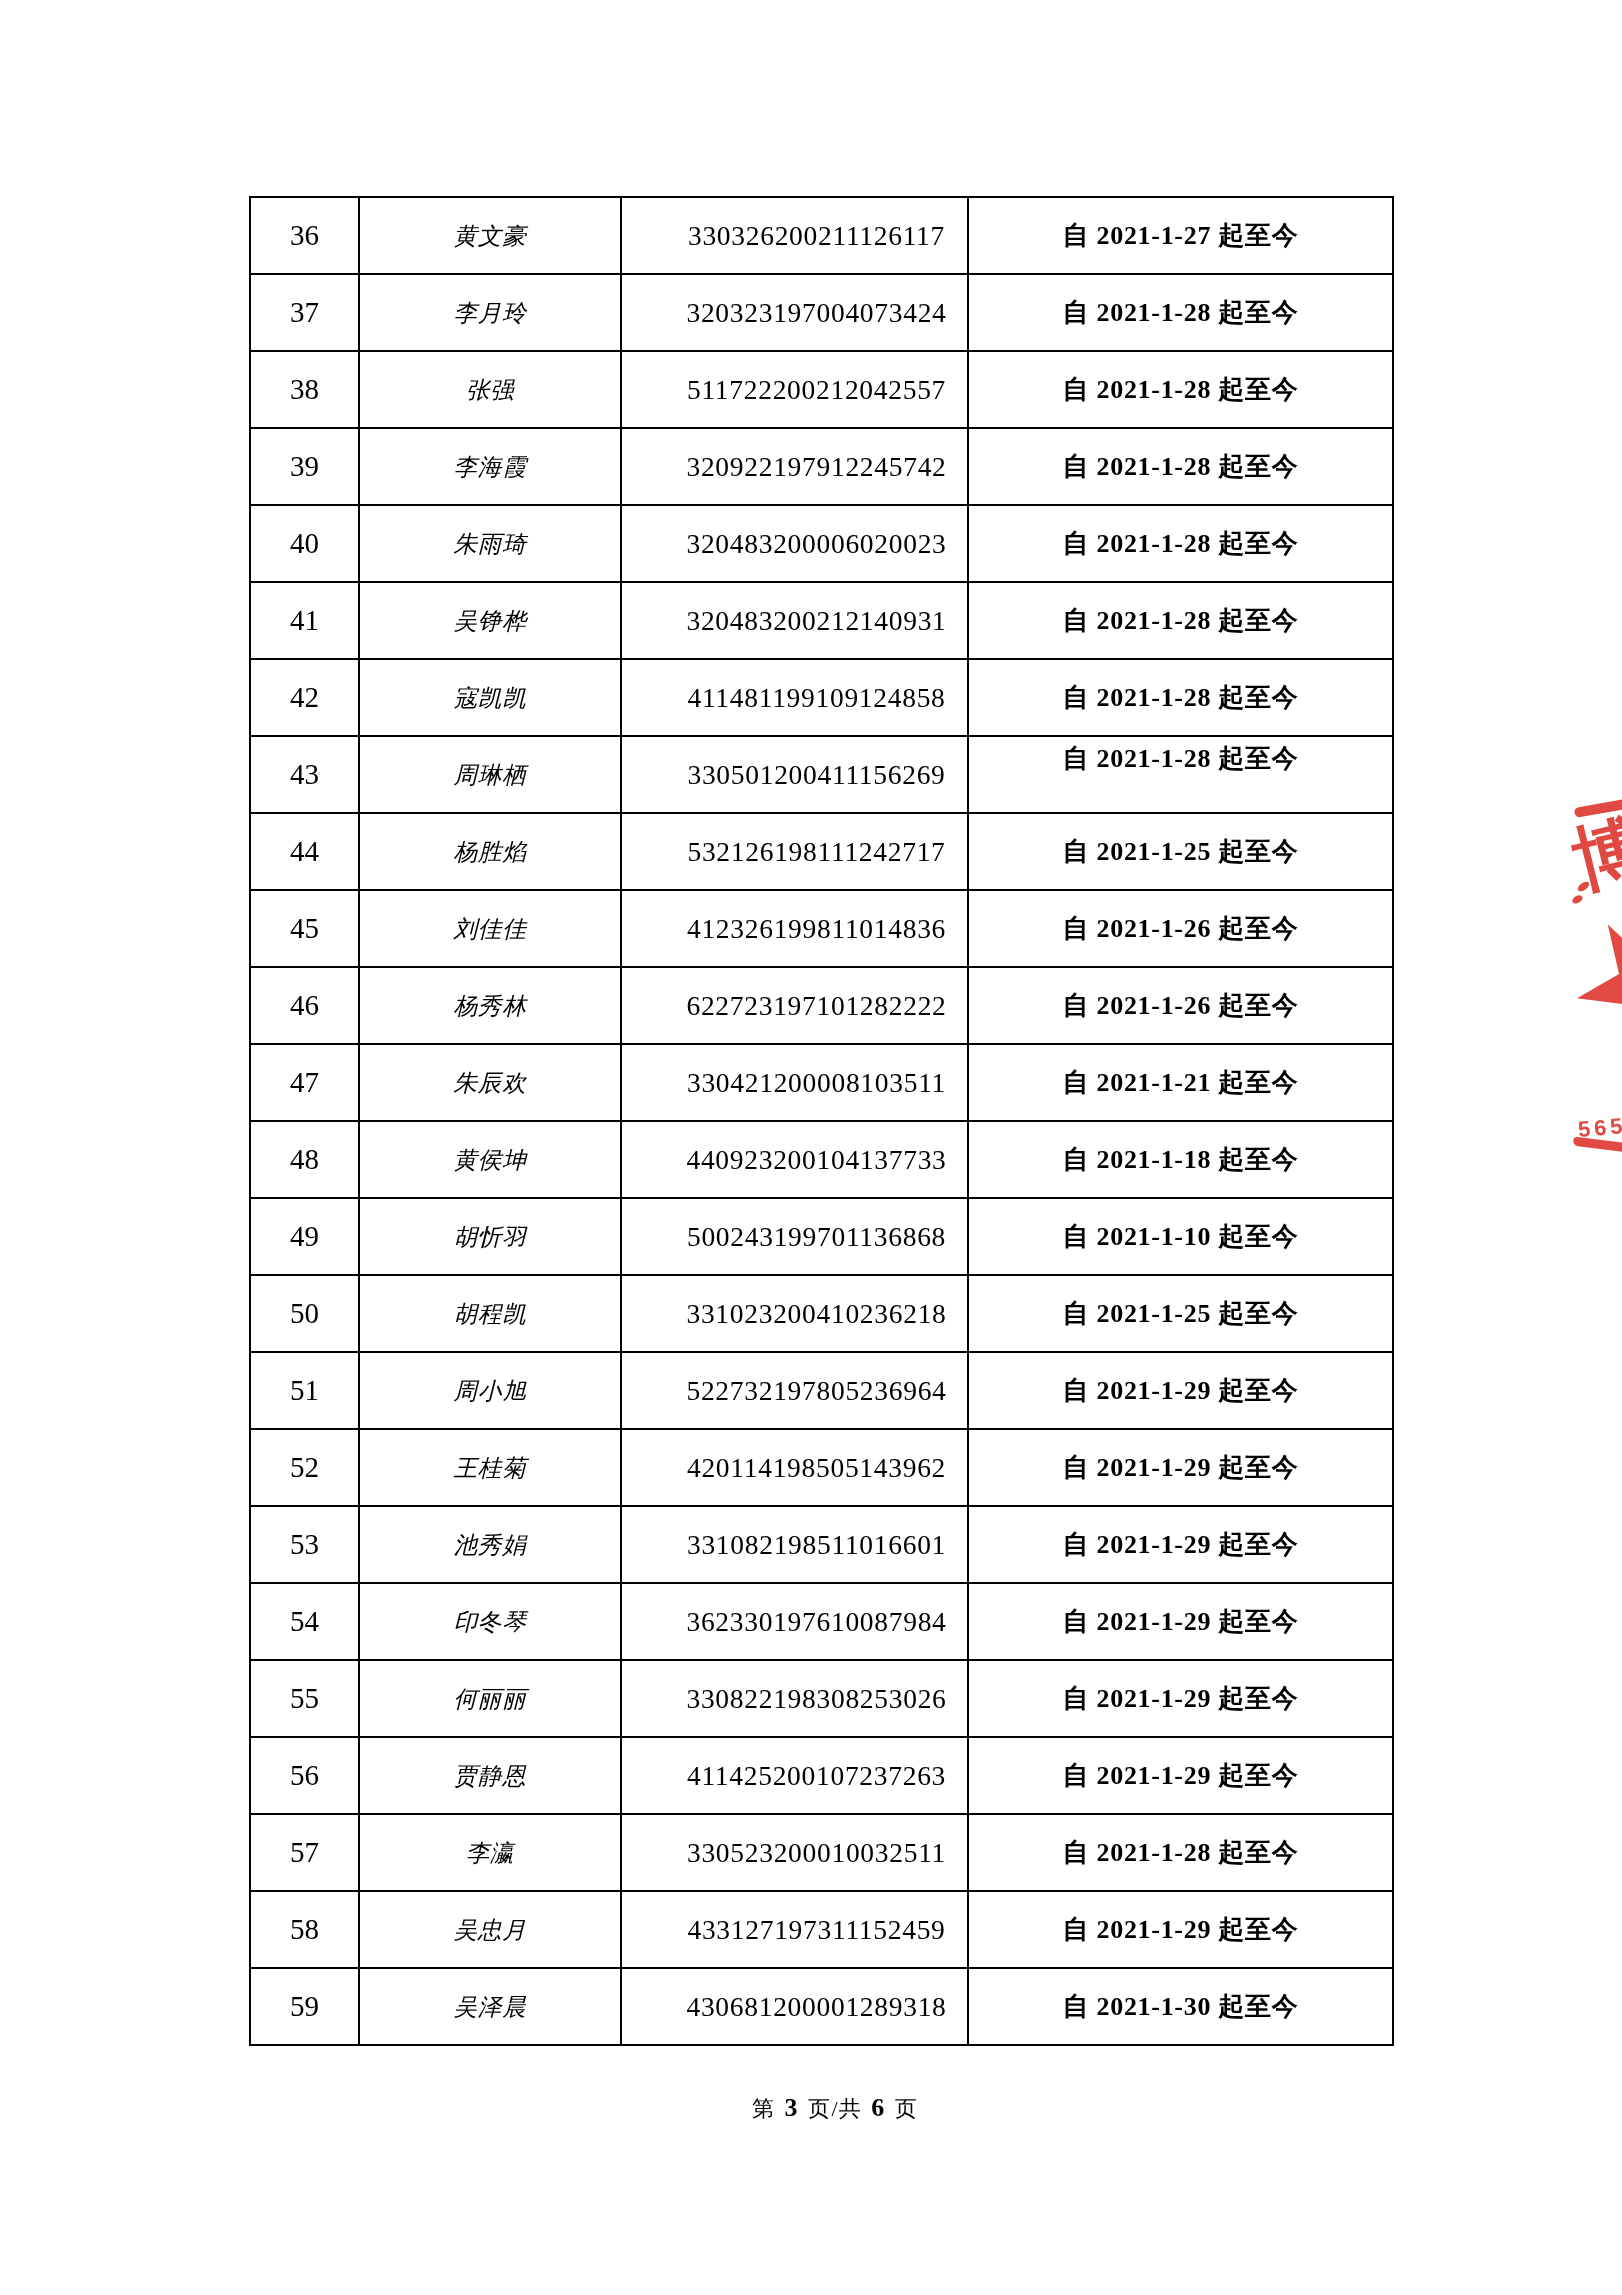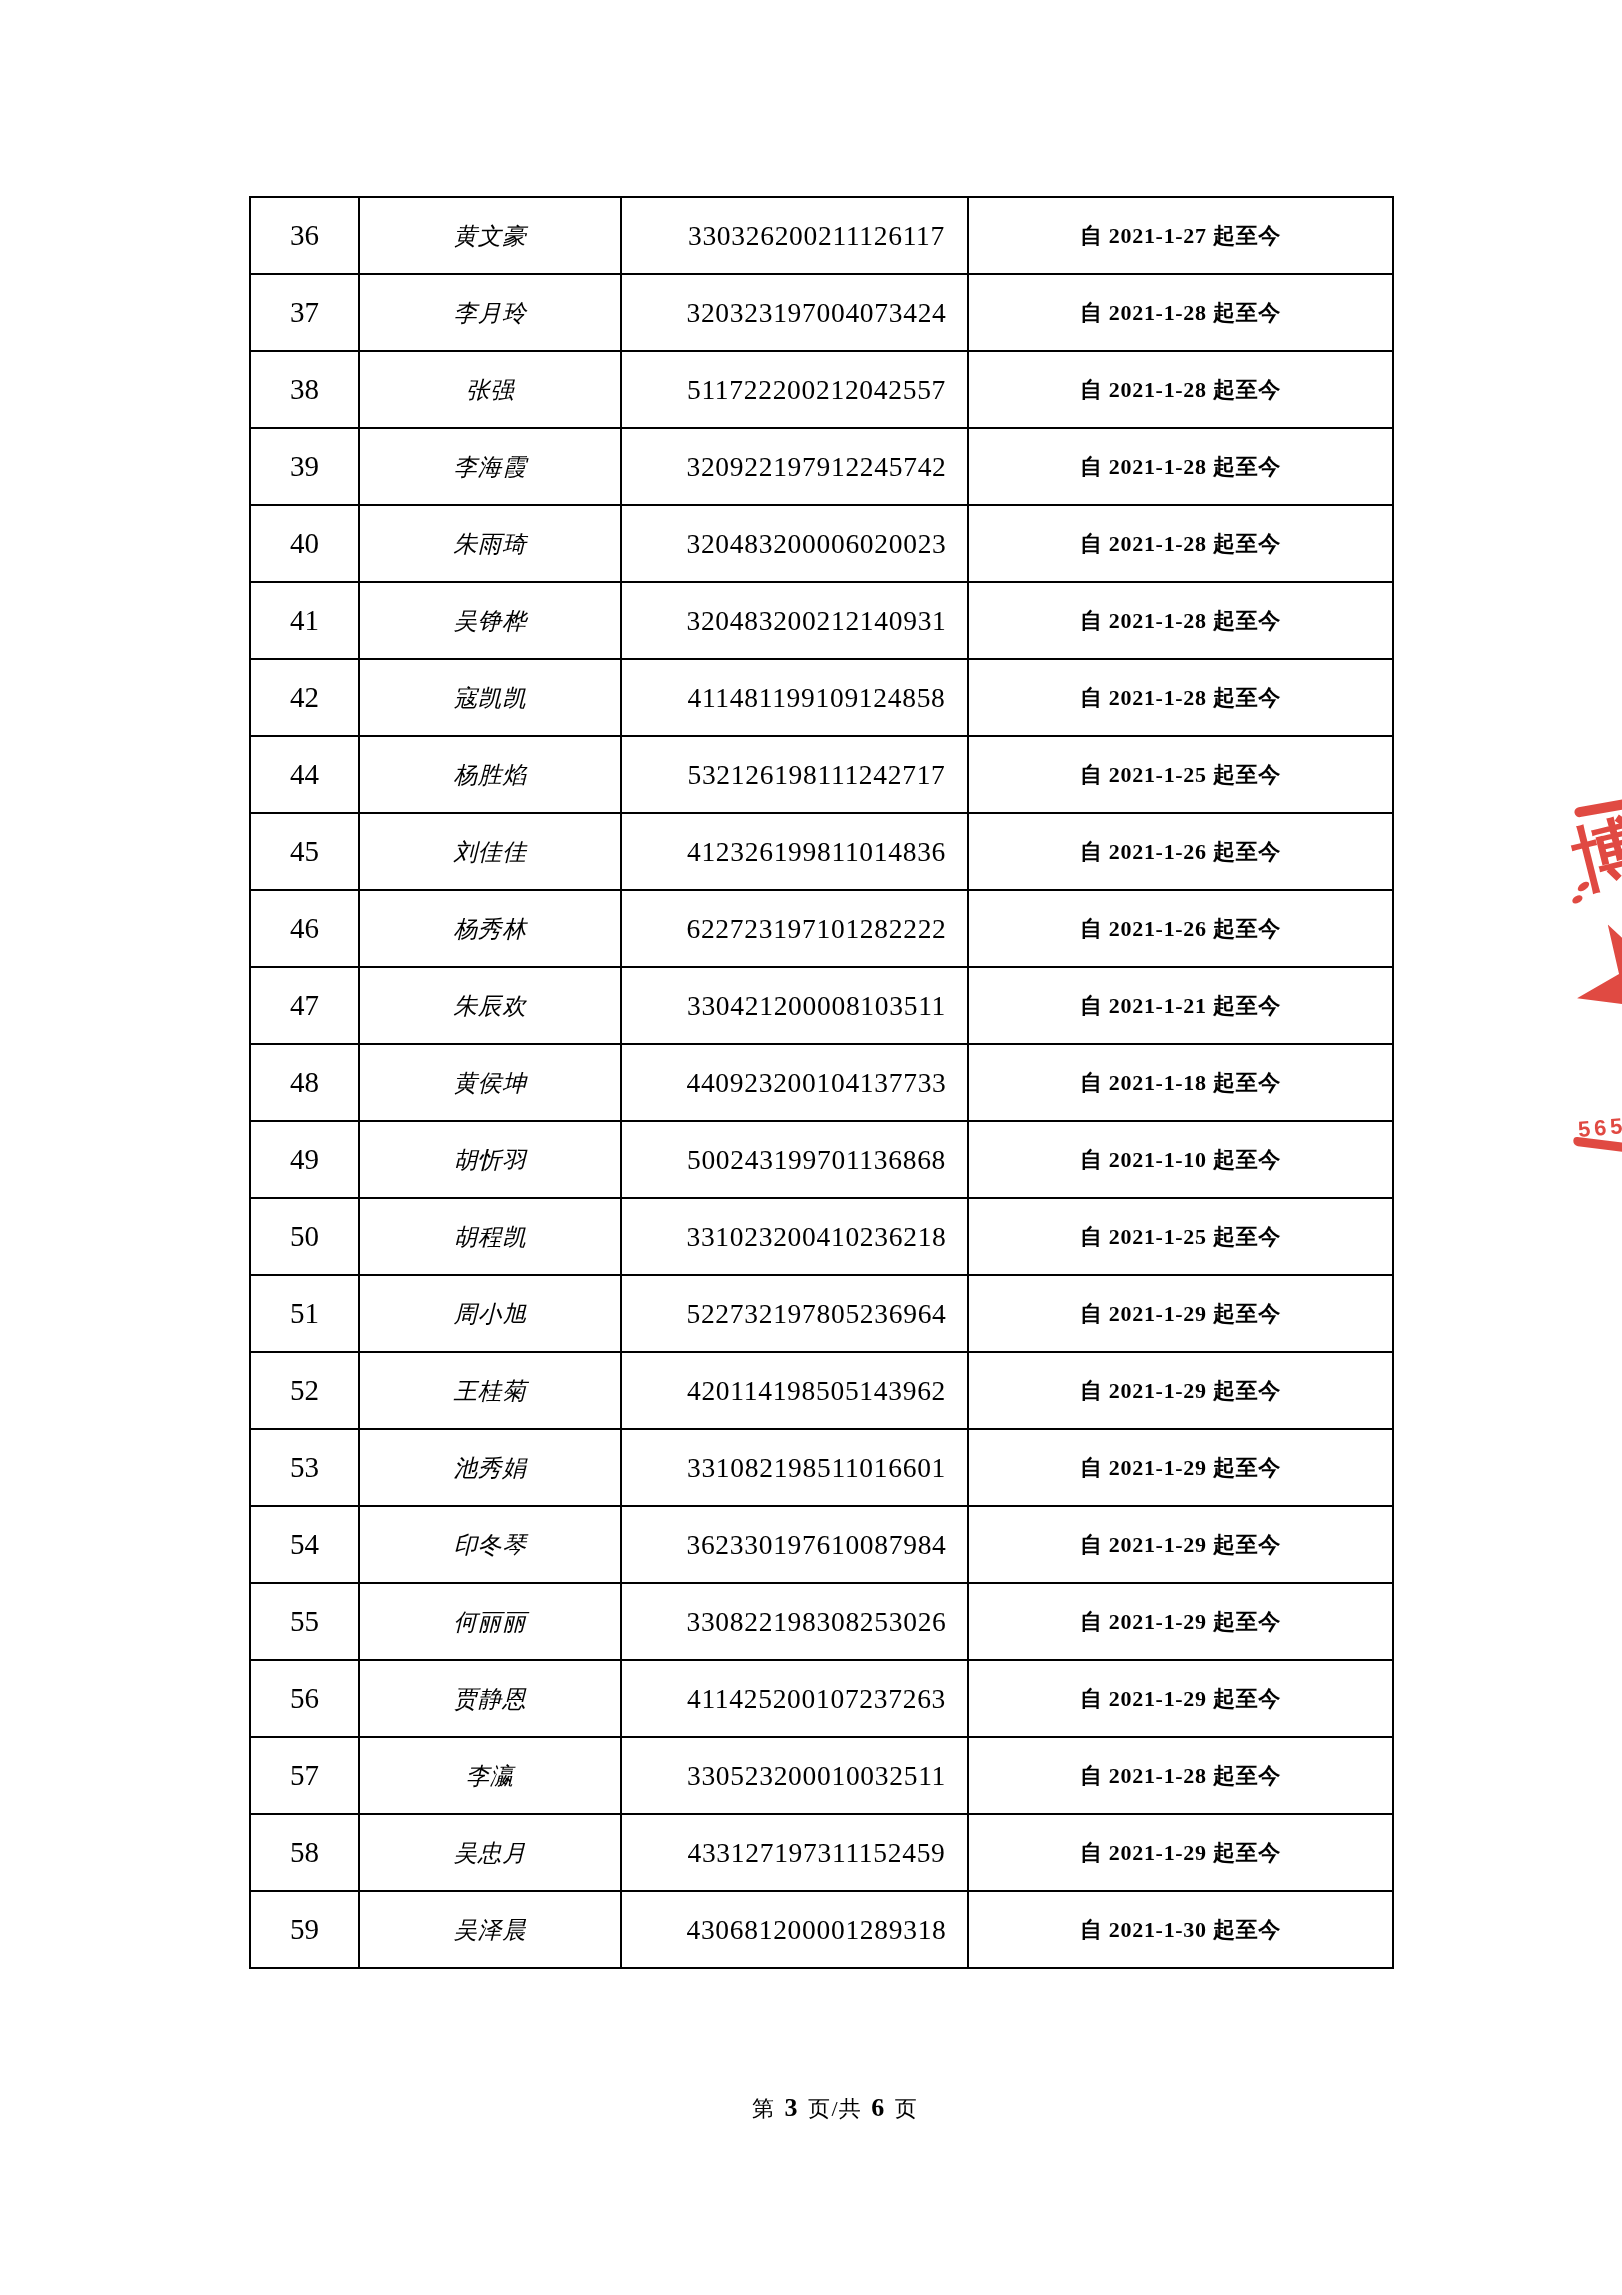--- a/index.html
+++ b/index.html
@@ -35,21 +35,21 @@
     white-space: nowrap;
   }
   table.roster tr:first-child td { border-top-width: 2.6px; }
   table.roster tr:last-child td  { border-bottom-width: 2.6px; margin-left: 39px; }
   table.roster td:first-child    { border-left-width: 2.6px; }
   table.roster td:last-child     { border-right-width: 2.6px; }
 
   td.c-no   { font-size: 29px; }
   td.c-name { font-size: 23.6px; letter-spacing: 0.7px; font-style: italic; }
   td.c-id   { font-size: 27.5px; letter-spacing: 0.7px; padding-left: 44px; }
-  td.c-date { font-size: 22px; font-weight: 600; letter-spacing: 0.7px; }
+  td.c-date { font-size: 26px; font-weight: 600; letter-spacing: 0.7px; }
   td.c-date.v-top { vertical-align: top; padding-top: 3.9px; }
 
   
   .footer {
     position: absolute;
     top: 2093px;
     left: calc(50% + 23.6px);
     transform: translateX(-50%);
     white-space: nowrap;
     font-size: 22px;
@@ -159,20 +159,26 @@
       <td class="c-date">自 2021-1-28 起至今</td>
     </tr>
 
     <tr>
       <td class="c-no">42</td>
       <td class="c-name">寇凯凯</td>
       <td class="c-id">411481199109124858</td>
       <td class="c-date">自 2021-1-28 起至今</td>
     </tr>
 
+    <tr>
+      <td class="c-no">43</td>
+      <td class="c-name">周琳栖</td>
+      <td class="c-id">330501200411156269</td>
+      <td class="c-date v-top">自 2021-1-28 起至今</td>
+    </tr>
 
     <tr>
       <td class="c-no">44</td>
       <td class="c-name">杨胜焰</td>
       <td class="c-id">532126198111242717</td>
       <td class="c-date">自 2021-1-25 起至今</td>
     </tr>
 
     <tr>
       <td class="c-no">45</td>

